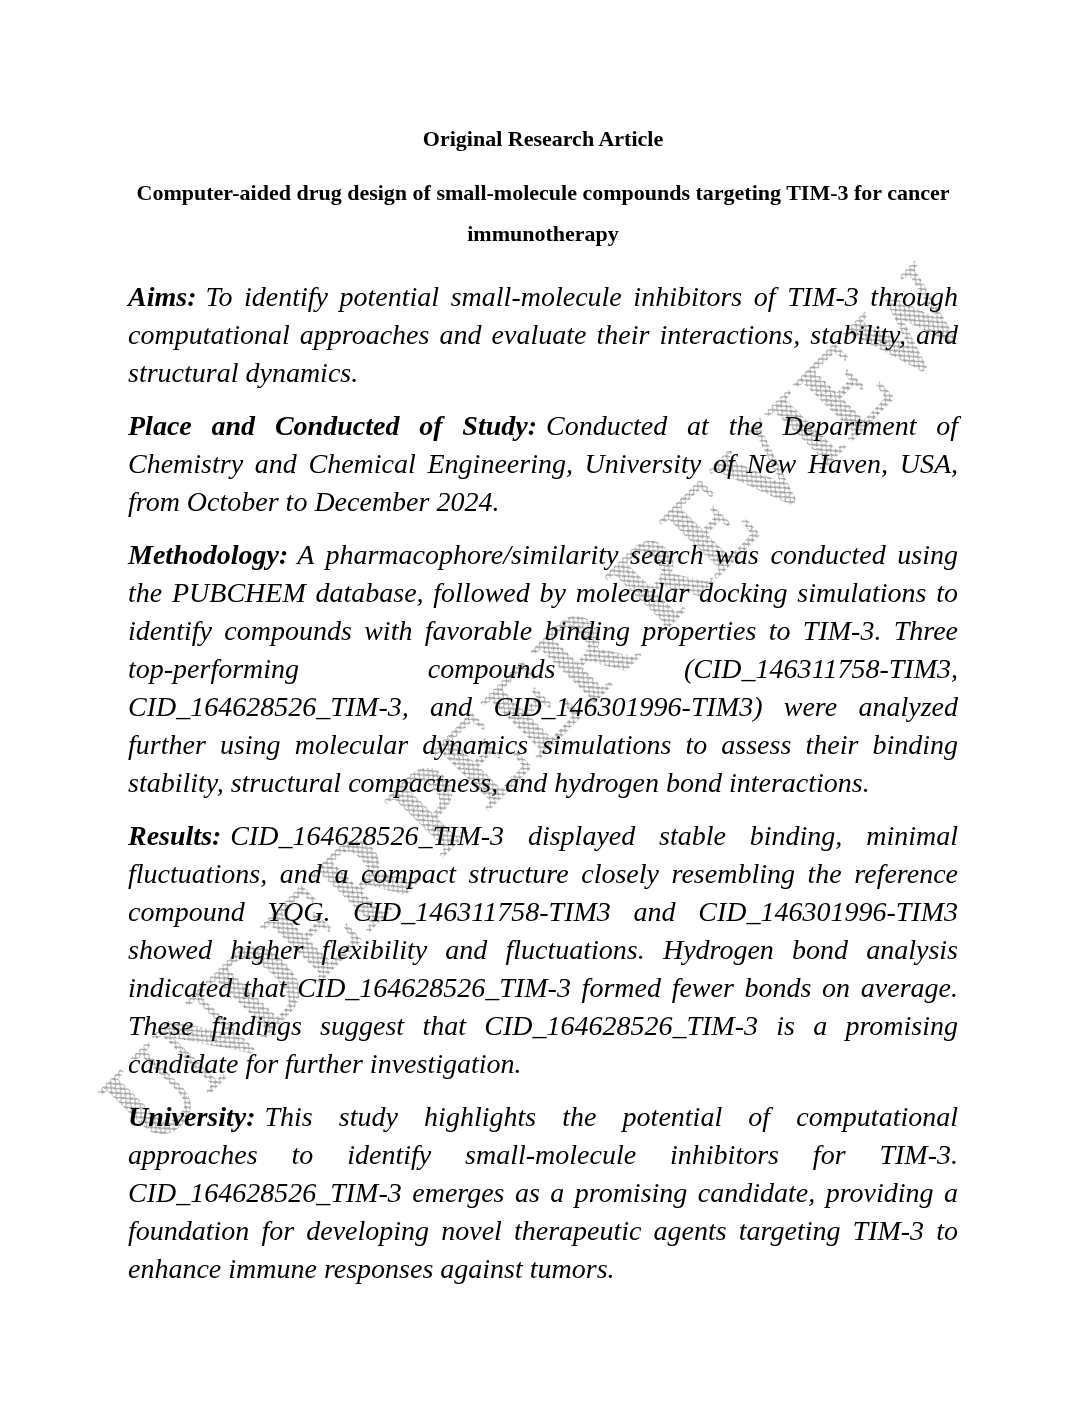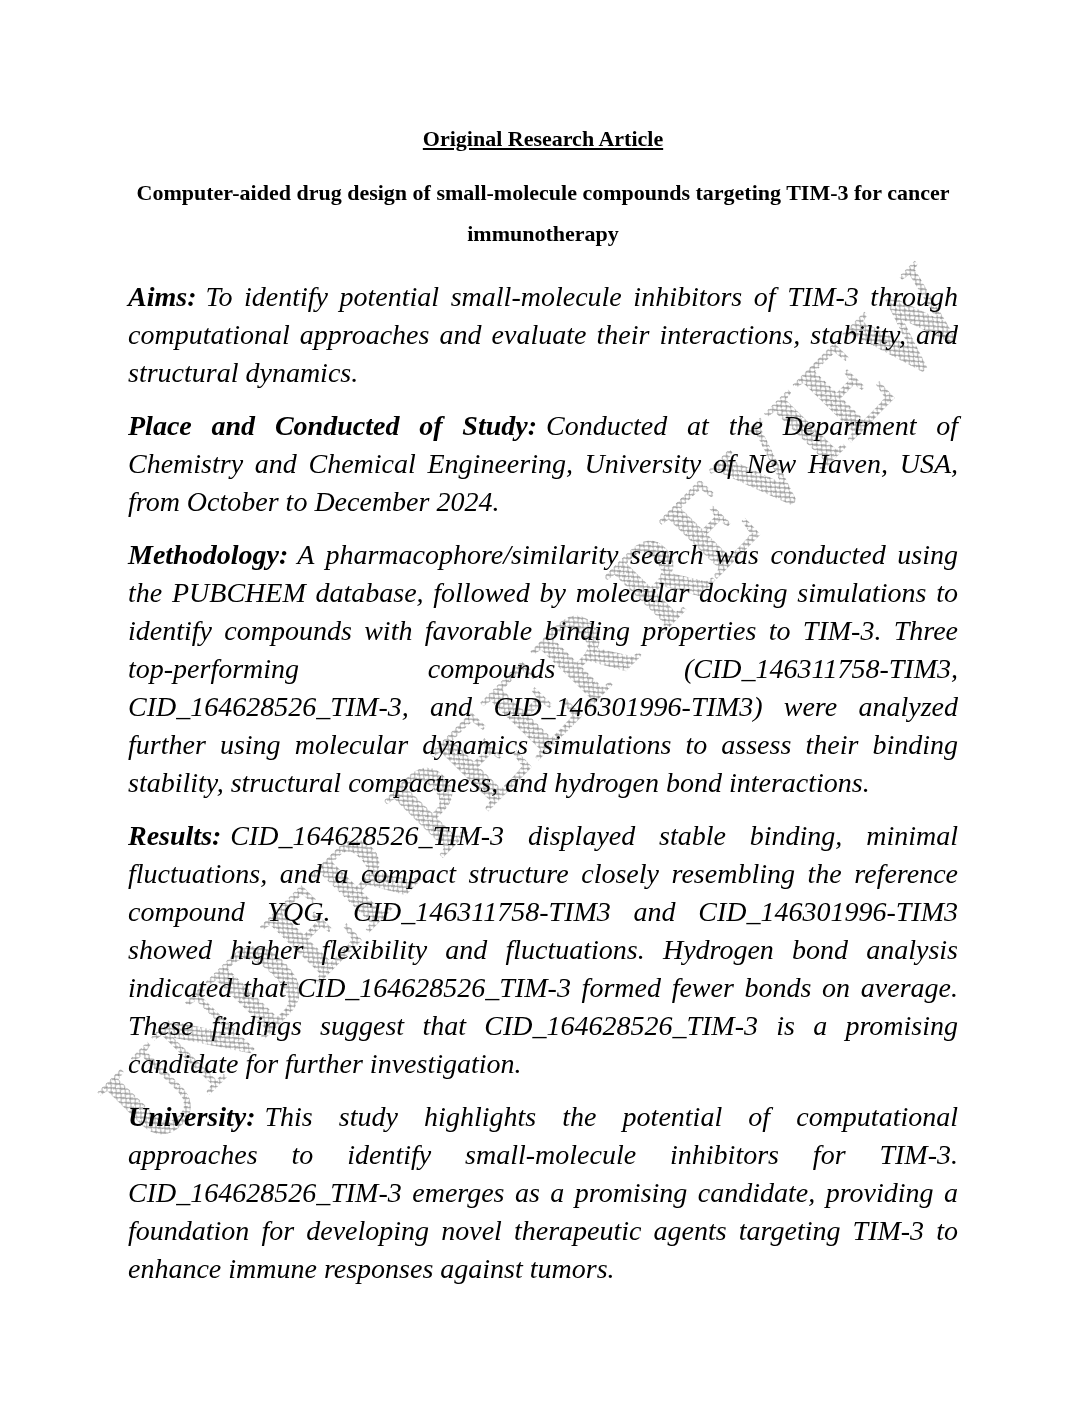--- a/index.html
+++ b/index.html
@@ -52,21 +52,20 @@
     z-index: 1;
   }
   .article-type {
     margin: 0;
     font-size: 22px;
     line-height: 30px;
     font-weight: bold;
     text-align: center;
   }
   .article-type .underlined {
-    text-decoration: underline;
   }
   .doc-title {
     margin: 18px -48px 0 -48px;
     font-size: 22px;
     line-height: 41px;
     font-weight: bold;
     text-align: center;
   }
   .abstract-heading {
     margin: 54px 0 0 0;

